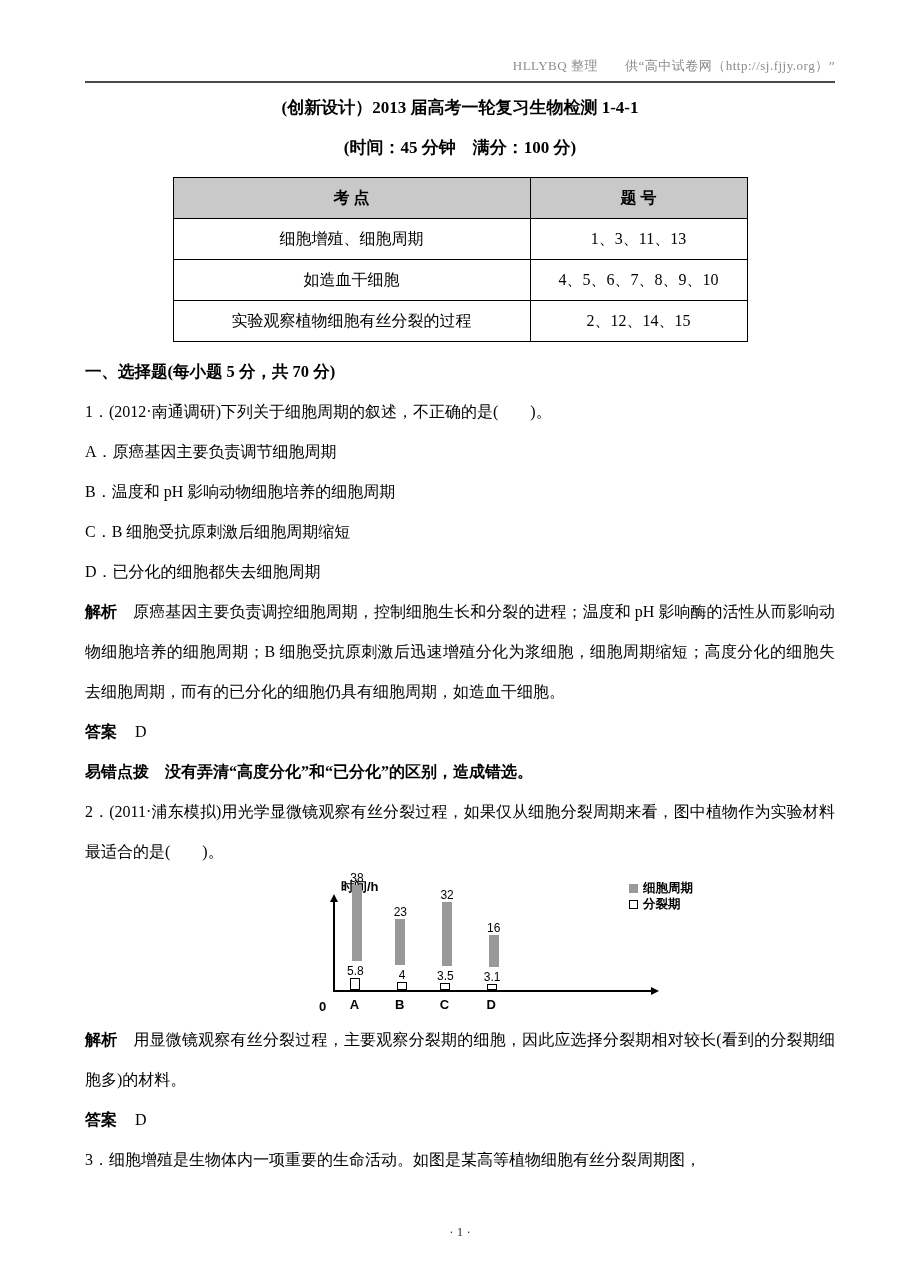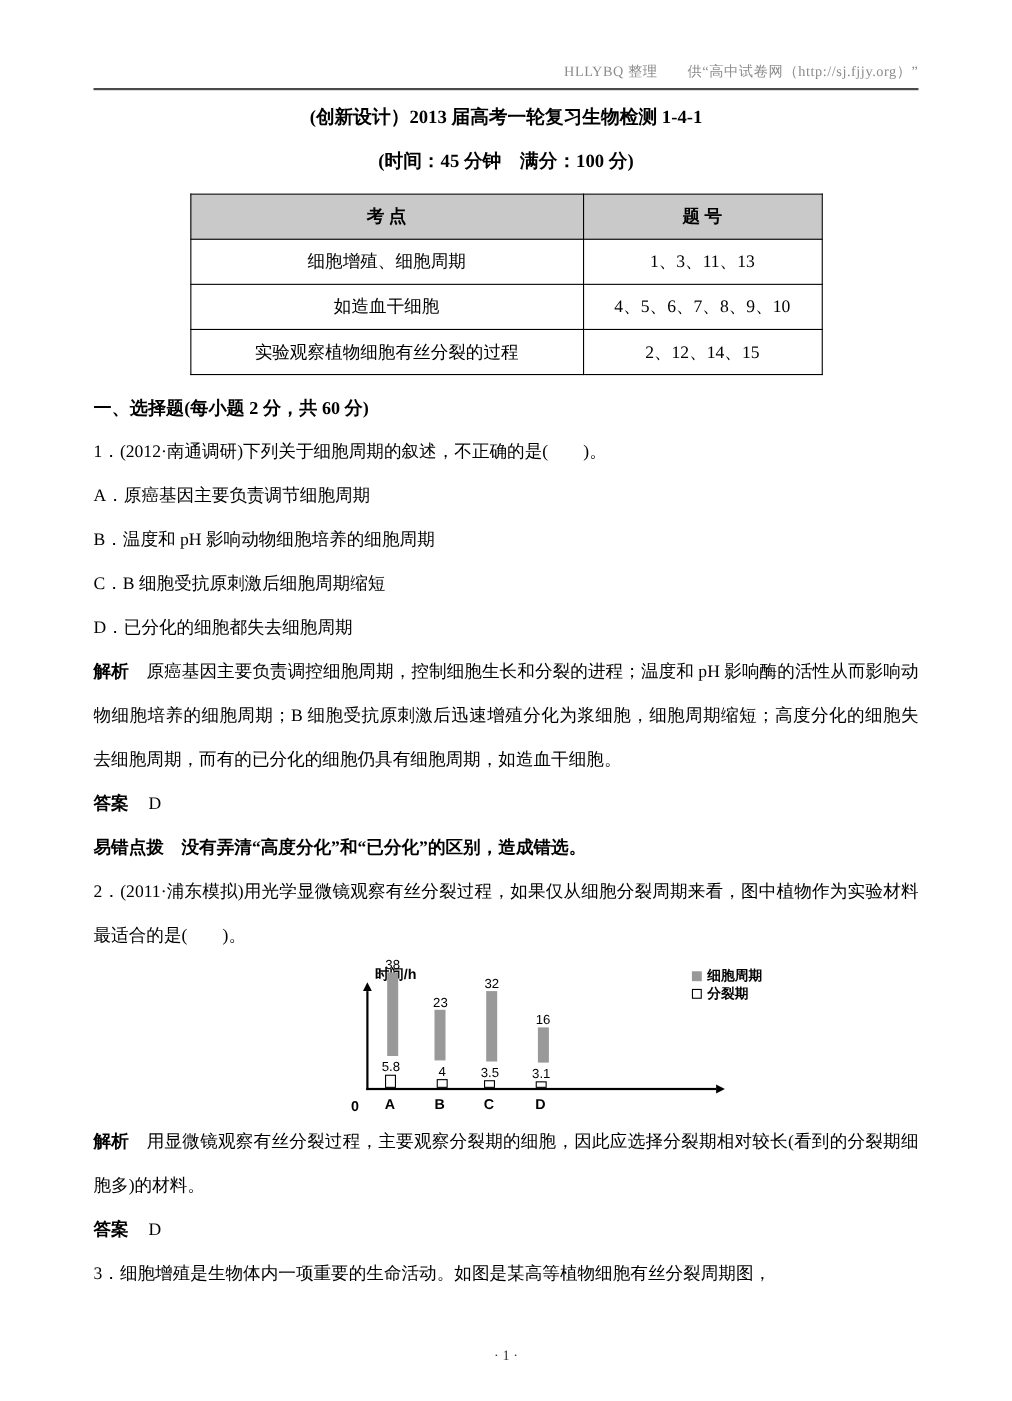--- a/index.html
+++ b/index.html
@@ -79,21 +79,21 @@
         <td>如造血干细胞</td>
         <td>4、5、6、7、8、9、10</td>
       </tr>
       <tr>
         <td>实验观察植物细胞有丝分裂的过程</td>
         <td>2、12、14、15</td>
       </tr>
     </tbody>
   </table>
 
-  <div class="section-heading">一、选择题(每小题 2 分，共 60 分)</div>
+  <div class="section-heading">一、选择题(每小题 5 分，共 70 分)</div>
 
   <p class="para no-justify">1．(2012·南通调研)下列关于细胞周期的叙述，不正确的是(　　)。</p>
   <p class="para no-justify">A．原癌基因主要负责调节细胞周期</p>
   <p class="para no-justify">B．温度和 pH 影响动物细胞培养的细胞周期</p>
   <p class="para no-justify">C．B 细胞受抗原刺激后细胞周期缩短</p>
   <p class="para no-justify">D．已分化的细胞都失去细胞周期</p>
 
   <p class="para"><span class="lead">解析</span><span>原癌基因主要负责调控细胞周期，控制细胞生长和分裂的进程；温度和 pH 影响酶的活性从而影响动物细胞培养的细胞周期；B 细胞受抗原刺激后迅速增殖分化为浆细胞，细胞周期缩短；高度分化的细胞失去细胞周期，而有的已分化的细胞仍具有细胞周期，如造血干细胞。</span></p>
 
   <p class="para no-justify"><span class="lead">答案</span><span class="answer-val">D</span></p>

